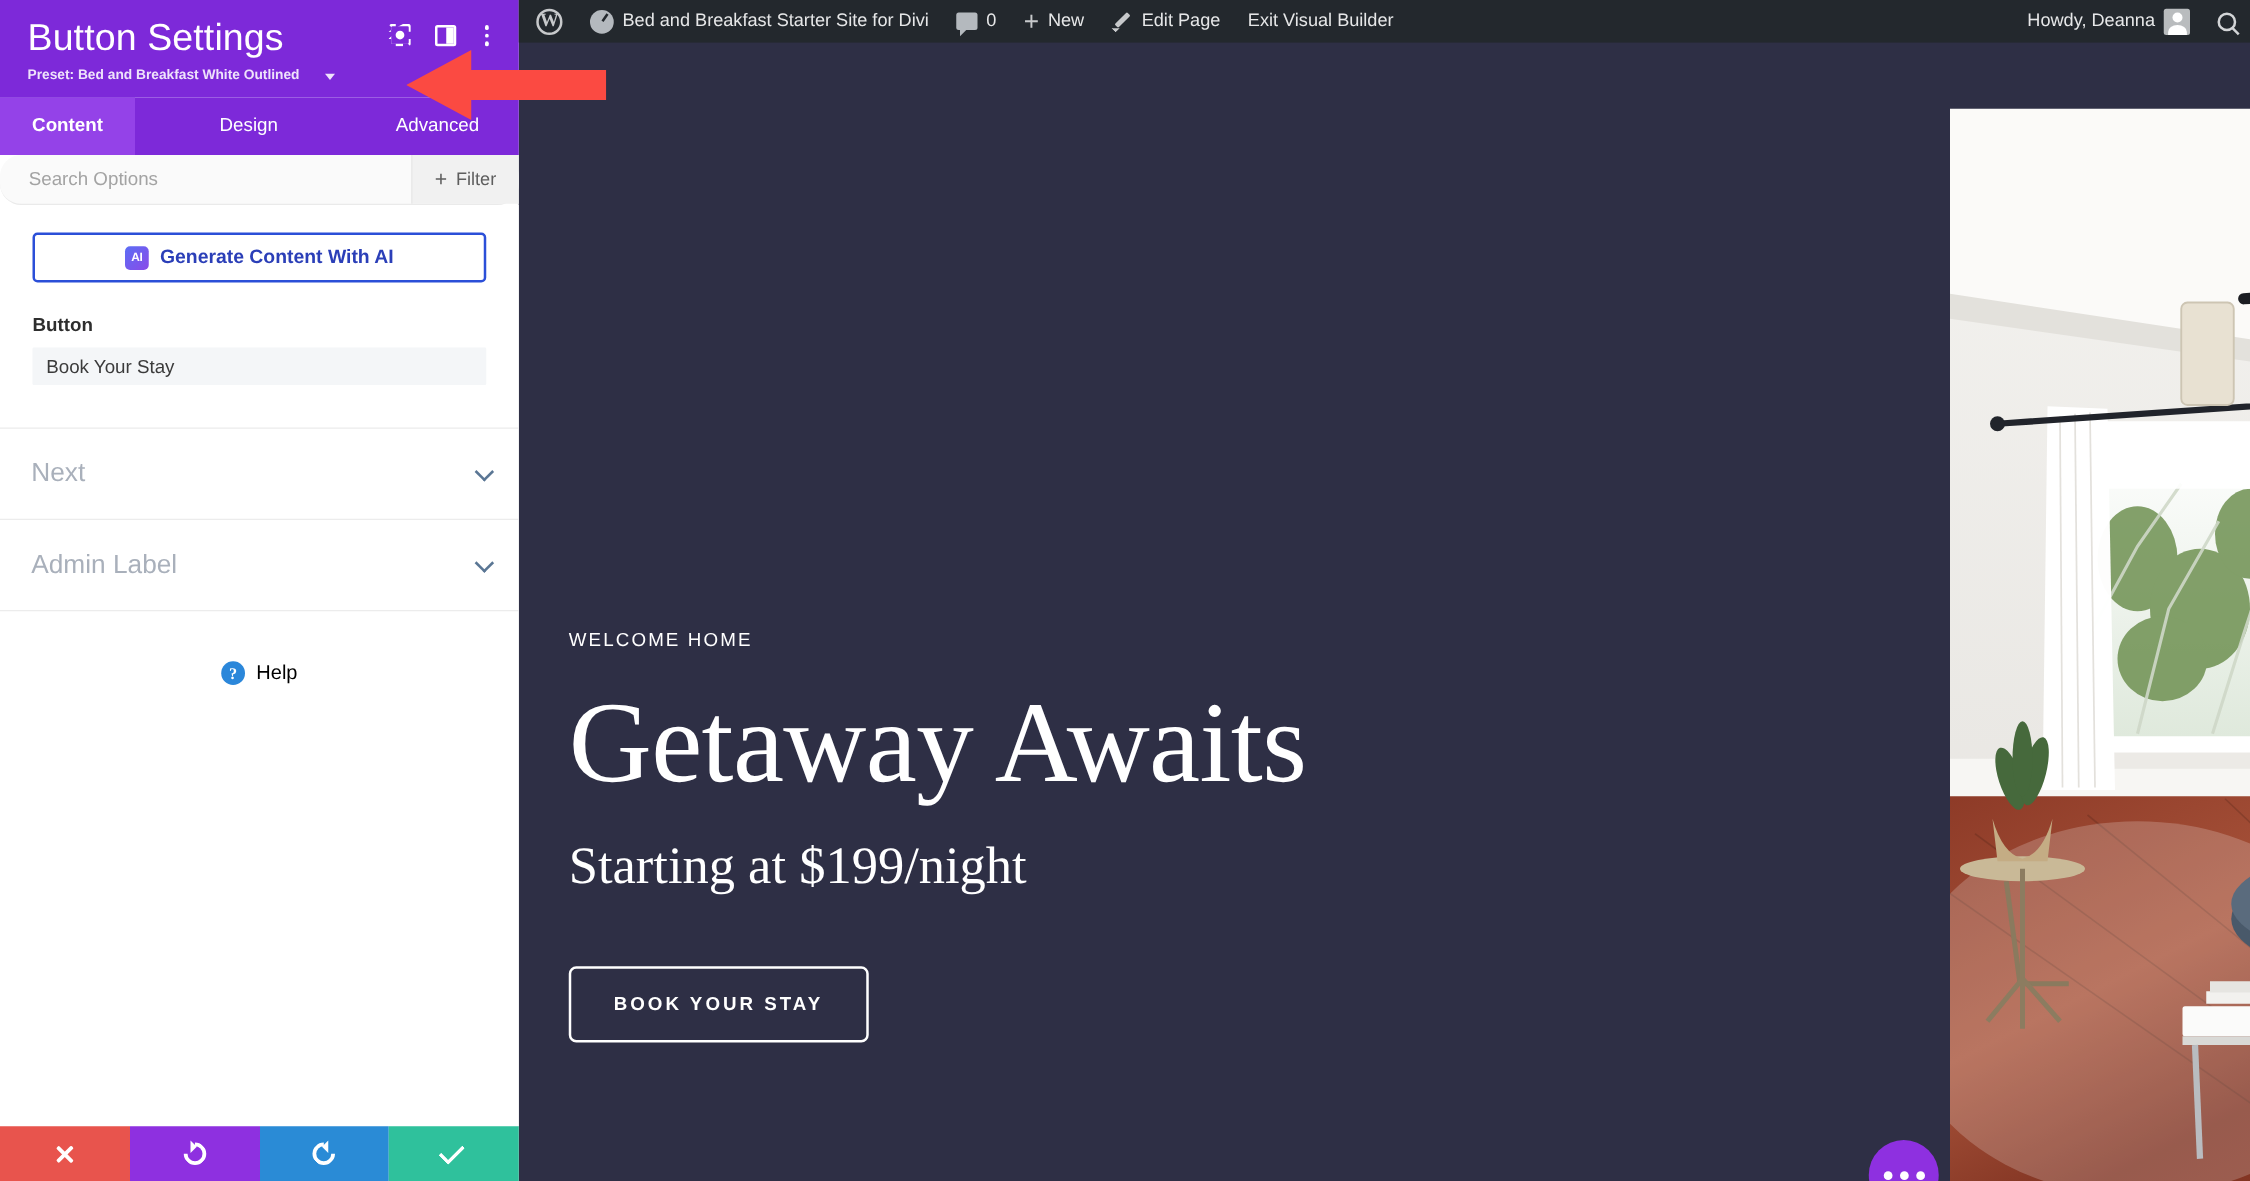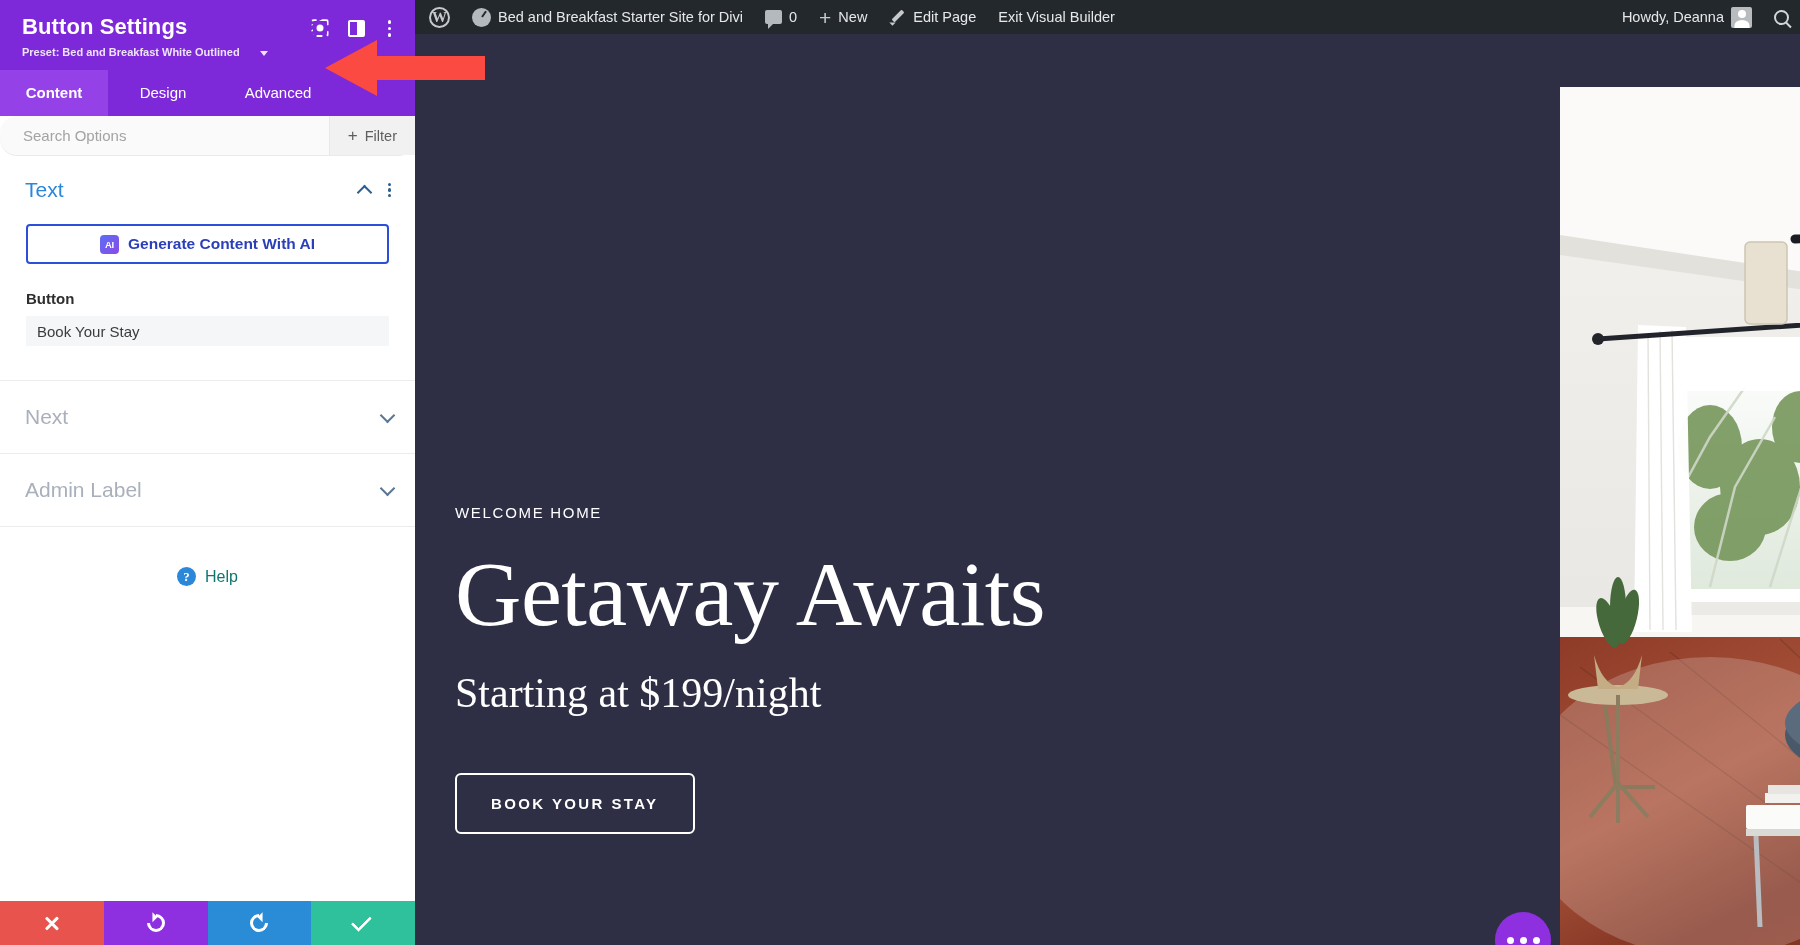--- a/index.html
+++ b/index.html
@@ -134,21 +134,21 @@
   .panel {
     position: absolute; left: 0; top: 0; width: 415px; height: 945px;
     background: #ffffff; z-index: 20;
     display: flex; flex-direction: column;
   }
   .panel-head {
     background: #7b27d8; background: #7d29d9; color: #fff;
     padding: 14px 20px 12px 22px; position: relative;
   }
   .panel-head-row { display: flex; align-items: flex-start; }
-  .panel-title { font-size: 22px; font-weight: bold; letter-spacing: 0.1px; }
+  .panel-title { font-size: 30px; font-weight: normal; letter-spacing: 0.1px; }
   .head-icons { margin-left: auto; display: flex; align-items: center; gap: 19px; padding-top: 5px; }
   .ico-focus {
     width: 18px; height: 18px; position: relative; cursor: pointer;
   }
   .ico-focus::before {
     content:""; position:absolute; inset:0;
     border: 2px solid #fff; border-radius: 3px;
     clip-path: polygon(0 0,34% 0,34% 14%,14% 14%,14% 34%,0 34%,
                        66% 0,100% 0,100% 34%,86% 34%,86% 14%,66% 14%,
                        0 66%,14% 66%,14% 86%,34% 86%,34% 100%,0 100%,
@@ -171,21 +171,21 @@
 
   .preset-line {
     margin-top: 6px; font-size: 11px; color: #efe3fb; font-weight: bold;
     display: flex; align-items: center; gap: 20px; cursor: pointer;
   }
   .caret-d {
     width: 0; height: 0; border-left: 4px solid transparent; border-right: 4px solid transparent;
     border-top: 5px solid #efe3fb; display: inline-block; margin-top: 2px;
   }
 
-  .tabs { display: flex; background: #7d29d9; }
+  .tabs { display: flex; background: #7d29d9; gap: 36px; }
   .tab {
     padding: 14px 0 15px; font-size: 15px; color: #fff; cursor: pointer;
     text-align: center; font-weight: normal;
   }
   .tab.t0 { width: 108px; }
   .tab.t1 { width: 110px; }
   .tab.t2 { width: 120px; }
   .tab.active { background: #9442e8; font-weight: bold; }
 
   .searchbar {
@@ -259,21 +259,21 @@
   .help-row {
     display: flex; align-items: center; justify-content: center; gap: 9px;
     margin-top: 40px; cursor: pointer;
   }
   .help-ico {
     width: 19px; height: 19px; border-radius: 50%; background: #2b87da;
     color: #fff; font-size: 13px; font-weight: bold;
     display: flex; align-items: center; justify-content: center;
     font-family: "Liberation Serif", serif;
   }
-  .help-txt { font-size: 16px; color: #0f766e; }
+  .help-txt { font-size: 16px; color: #000000; }
 
   .actionbar { display: flex; height: 44px; }
   .act { flex: 1; display: flex; align-items: center; justify-content: center; cursor: pointer; }
   .act.cancel { background: #e8544d; }
   .act.undo   { background: #8e30e0; }
   .act.redo   { background: #2a8bd6; }
   .act.save   { background: #2fc19c; }
   .glyph-x {
     width: 17px; height: 17px; position: relative;
   }
@@ -579,31 +579,20 @@
     <div class="searchbar">
       <input class="search-in" type="text" placeholder="Search Options" style="">
       <div class="filter-btn">
         <span class="filter-plus">+</span>
         <span>Filter</span>
       </div>
     </div>
 
     <div class="panel-body">
 
-      <div class="sec-head">
-        <div class="sec-title">Text</div>
-        <div class="sec-tools">
-          <span class="chev"></span>
-          <span class="dots-v">
-            <i></i>
-            <i></i>
-            <i></i>
-          </span>
-        </div>
-      </div>
 
       <div class="ai-btn">
         <span class="ai-badge">AI</span>
         <span>Generate Content With AI</span>
       </div>
 
       <div class="field">
         <div class="field-label">Button</div>
         <input class="field-input" type="text" value="Book Your Stay" style="">
       </div>

